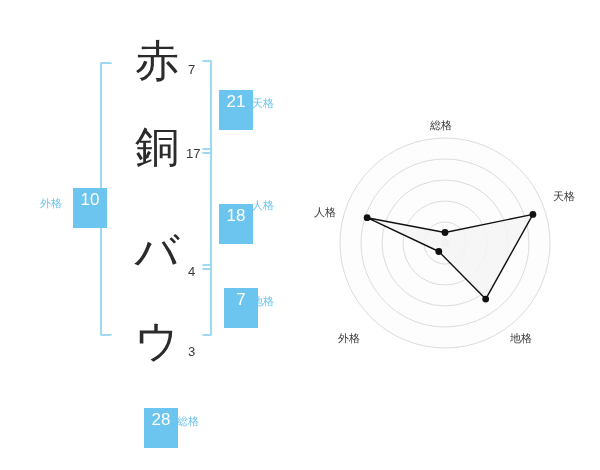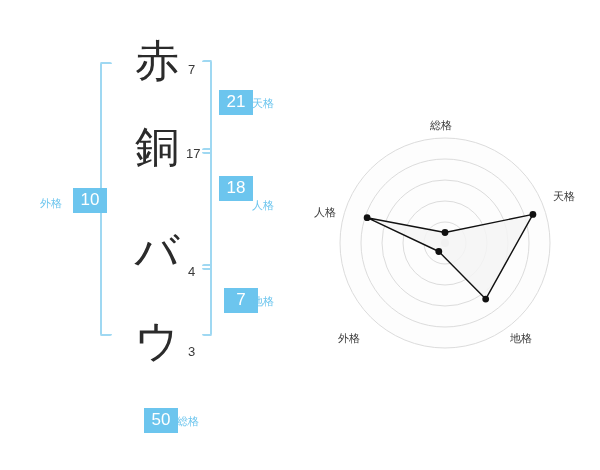--- a/index.html
+++ b/index.html
@@ -45,21 +45,21 @@
     color: #3a3a3a;
     font-family: "Liberation Sans", sans-serif;
   }
 
   .badge {
     position: absolute;
     background: #6cc5ee;
     color: #ffffff;
     font-size: 17px;
     line-height: 24px;
-    height: 25px;
+    height: 40px;
     min-width: 26px;
     padding: 0 4px;
     text-align: center;
     font-family: "Liberation Sans", sans-serif;
   }
   .badge-label {
     position: absolute;
     color: #6cc5ee;
     font-size: 11px;
     font-family: "Liberation Sans", sans-serif;
@@ -110,28 +110,28 @@
     <div class="stroke-num" style="left:188px; top:264px;">4</div>
 
     <div class="kanji" style="left:130px; top:318px;">ウ</div>
     <div class="stroke-num" style="left:188px; top:344px;">3</div>
 
     <div class="bracket" style="left:202px; top:60px; width:8px; height:90px; border-width:2px 2px 2px 0; border-radius:2px;"></div>
     <div class="badge" style="left:219px; top:90px;">21</div>
     <div class="badge-label" style="left:252px; top:96px;">天格</div>
 
     <div class="bracket" style="left:202px; top:148px; width:8px; height:118px; border-width:2px 2px 2px 0; border-radius:2px;"></div>
-    <div class="badge" style="left:219px; top:176px;">18</div>
+    <div class="badge" style="left:219px; top:204px;">18</div>
     <div class="badge-label" style="left:252px; top:198px;">人格</div>
 
     <div class="bracket" style="left:202px; top:264px; width:8px; height:68px; border-width:2px 2px 2px 0; border-radius:2px;"></div>
     <div class="badge" style="left:224px; top:288px;">7</div>
     <div class="badge-label" style="left:252px; top:294px;">地格</div>
 
-    <div class="badge" style="left:144px; top:408px;">50</div>
+    <div class="badge" style="left:144px; top:408px;">28</div>
     <div class="badge-label" style="left:177px; top:414px;">総格</div>
   </div>
 
   <div class="radar-panel">
     <svg id="radar-svg" width="290" height="470" viewBox="0 0 290 470">
         <circle cx="135" cy="243" r="105" fill="#fdfdfd" stroke="#dcdcdc" stroke-width="1"></circle>
         <circle cx="135" cy="243" r="84" fill="none" stroke="#dcdcdc" stroke-width="1"></circle>
         <circle cx="135" cy="243" r="63" fill="none" stroke="#dcdcdc" stroke-width="1"></circle>
         <circle cx="135" cy="243" r="42" fill="none" stroke="#dcdcdc" stroke-width="1"></circle>
         <circle cx="135" cy="243" r="21" fill="none" stroke="#dcdcdc" stroke-width="1"></circle>

